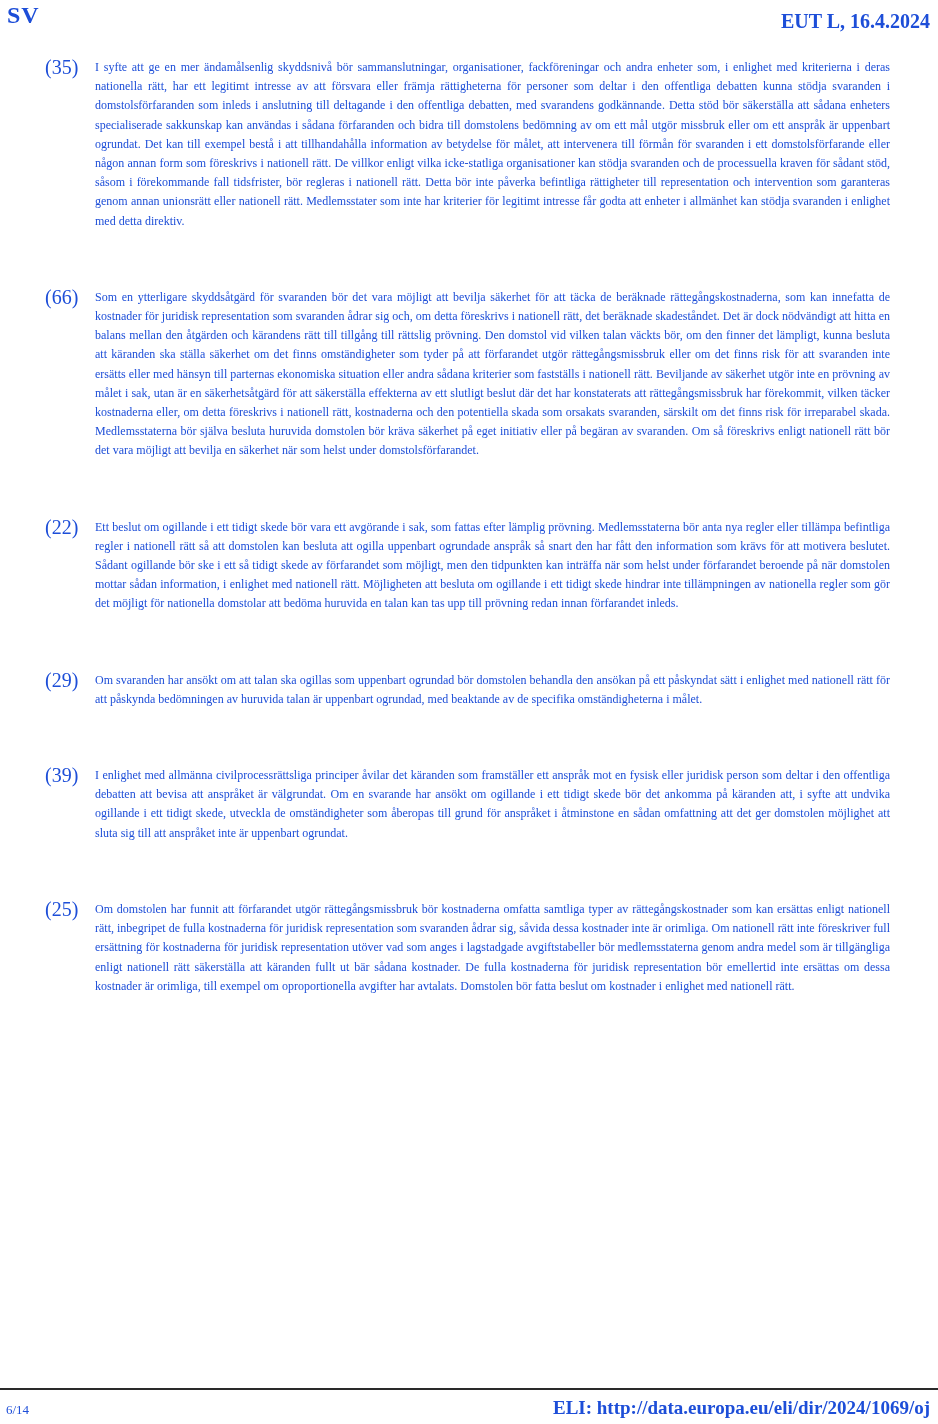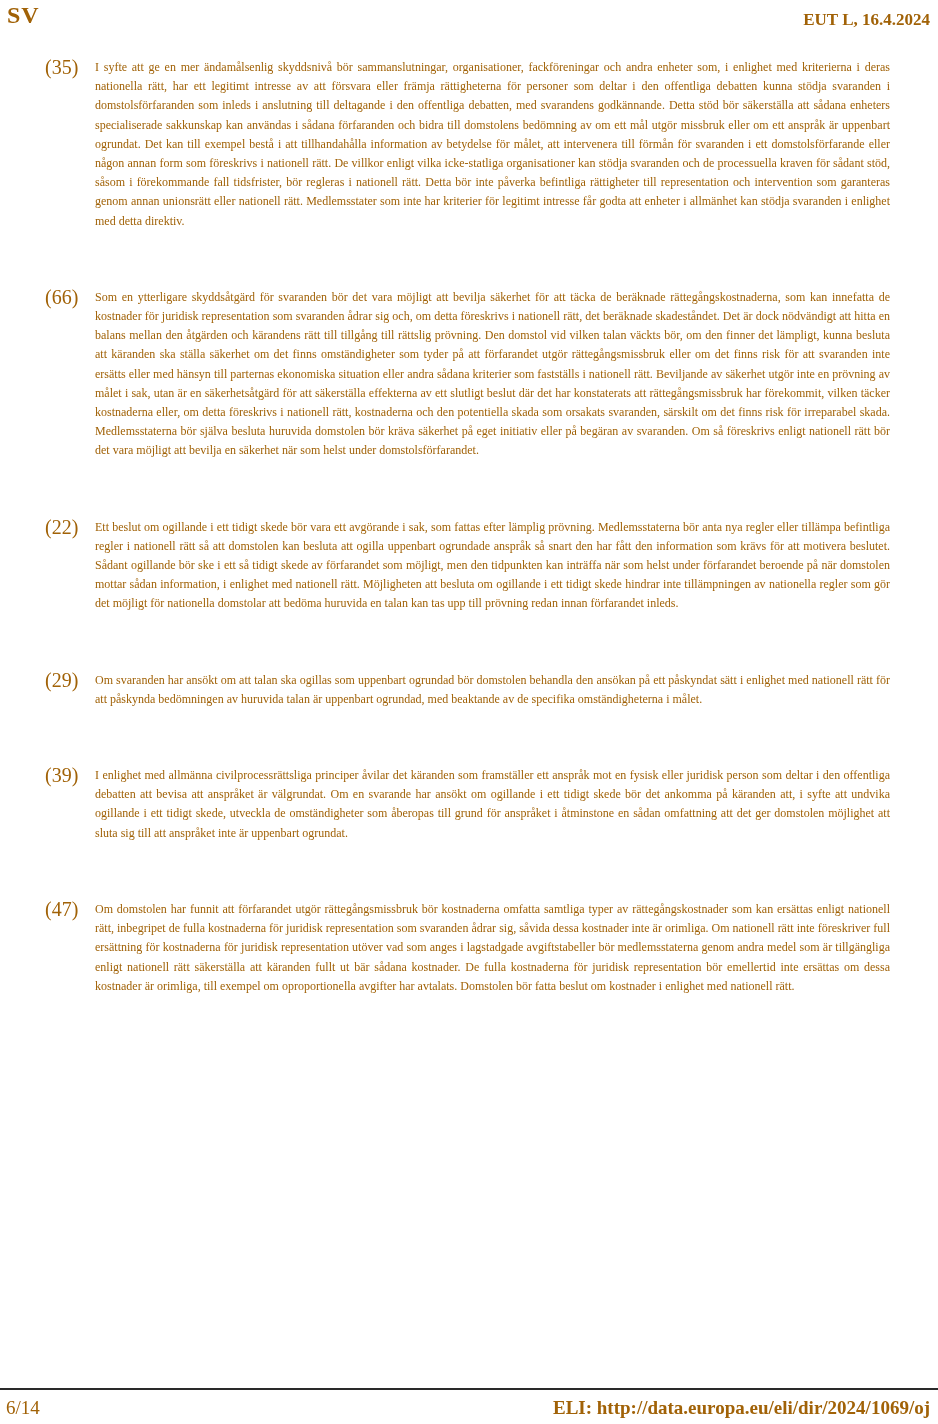--- a/index.html
+++ b/index.html
@@ -6,21 +6,21 @@
     margin: 0;
     padding: 0;
     background: #e8e8e8;
   }
   .page {
     position: relative;
     width: 938px;
     height: 1424px;
     margin: 0 auto;
     background: #ffffff;
-    color: #a16207;
+    color: #1d4ed8;
     font-family: "Liberation Serif", "DejaVu Serif", serif;
     overflow: hidden;
   }
   .header {
     position: absolute;
     top: 0;
     left: 0;
     right: 0;
     height: 40px;
   }
@@ -29,21 +29,21 @@
     left: 7px;
     top: 2px;
     font-size: 24px;
     font-weight: bold;
     letter-spacing: 1px;
   }
   .journal-ref {
     position: absolute;
     right: 8px;
     top: 10px;
-    font-size: 17px;
+    font-size: 20px;
     font-weight: bold;
     white-space: nowrap;
   }
   .recitals {
     position: absolute;
     top: 58px;
     left: 45px;
     width: 845px;
   }
   .recital {
@@ -74,21 +74,21 @@
     left: 0;
     right: 0;
     bottom: 5px;
     border-top: 2px solid #2a2a2a;
     padding: 7px 8px 0 6px;
     display: flex;
     justify-content: space-between;
     align-items: baseline;
   }
   .page-number {
-    font-size: 19px;
+    font-size: 13px;
   }
   .eli-ref {
     font-size: 19px;
     font-weight: bold;
   }
 </style>
 </head>
 <body>
 
 <div class="page">
@@ -120,21 +120,21 @@
       <div class="recital-text">Om svaranden har ansökt om att talan ska ogillas som uppenbart ogrundad bör domstolen behandla den ansökan på ett påskyndat sätt i enlighet med nationell rätt för att påskynda bedömningen av huruvida talan är uppenbart ogrundad, med beaktande av de specifika omständigheterna i målet.</div>
     </div>
 
     <div class="recital">
       <div class="recital-num">(39)</div>
       <div class="recital-text">I enlighet med allmänna civilprocessrättsliga principer åvilar det käranden som framställer ett anspråk mot en fysisk eller juridisk person som deltar i den offentliga debatten att bevisa att anspråket är välgrundat. Om en svarande har ansökt om ogillande i ett tidigt skede bör det ankomma på käranden att, i syfte att undvika ogillande i ett tidigt skede, utveckla de omständigheter som åberopas till grund för anspråket i åtminstone en sådan omfattning att det ger domstolen möjlighet att sluta sig till att anspråket inte är uppenbart ogrundat.</div>
     </div>
 
 
     <div class="recital">
-      <div class="recital-num">(47)</div>
+      <div class="recital-num">(25)</div>
       <div class="recital-text">Om domstolen har funnit att förfarandet utgör rättegångsmissbruk bör kostnaderna omfatta samtliga typer av rättegångskostnader som kan ersättas enligt nationell rätt, inbegripet de fulla kostnaderna för juridisk representation som svaranden ådrar sig, såvida dessa kostnader inte är orimliga. Om nationell rätt inte föreskriver full ersättning för kostnaderna för juridisk representation utöver vad som anges i lagstadgade avgiftstabeller bör medlemsstaterna genom andra medel som är tillgängliga enligt nationell rätt säkerställa att käranden fullt ut bär sådana kostnader. De fulla kostnaderna för juridisk representation bör emellertid inte ersättas om dessa kostnader är orimliga, till exempel om oproportionella avgifter har avtalats. Domstolen bör fatta beslut om kostnader i enlighet med nationell rätt.</div>
     </div>
 
   </div>
 
   <div class="footer">
     <span class="page-number">6/14</span>
     <span class="eli-ref">ELI: http://data.europa.eu/eli/dir/2024/1069/oj</span>
   </div>
 

